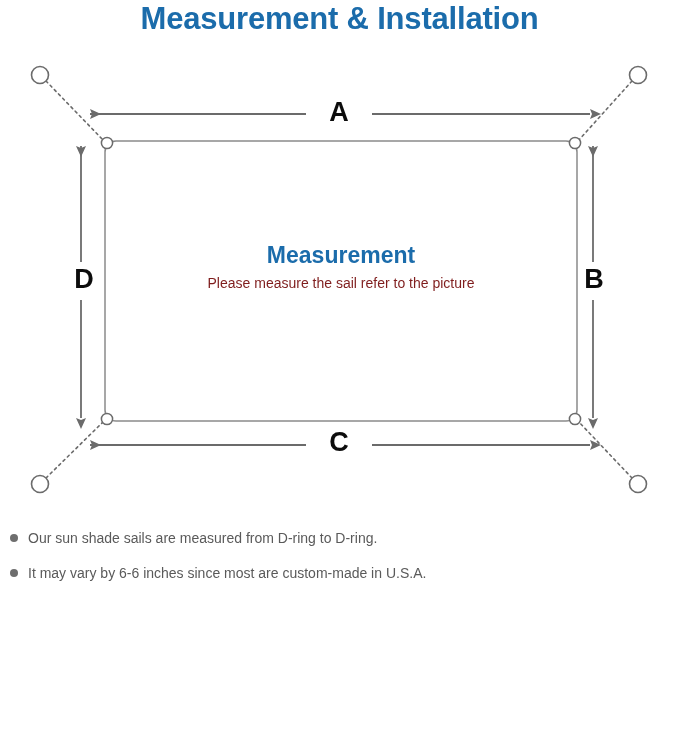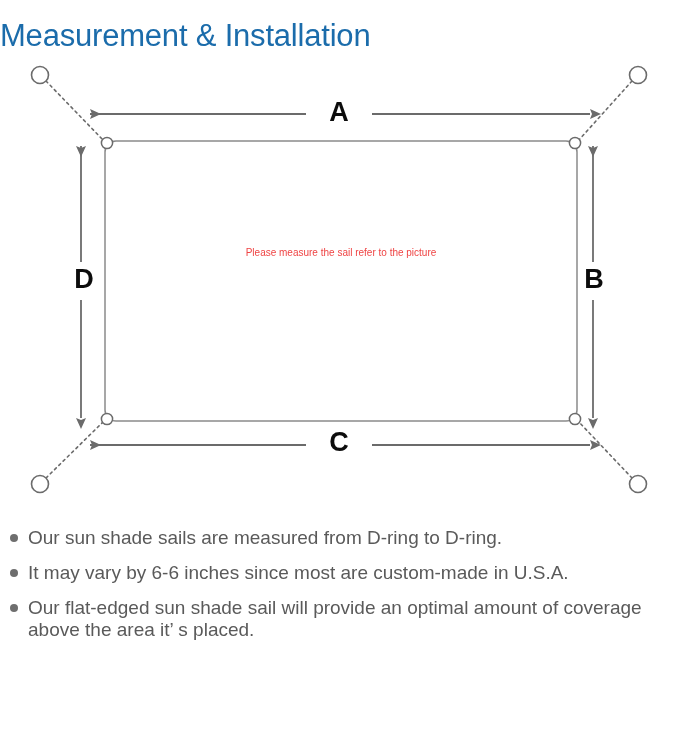--- a/index.html
+++ b/index.html
@@ -20,24 +20,25 @@
     position: relative;
     width: 679px;
     height: 739px;
     background: #ffffff;
   }
 
   
   .title {
     position: absolute;
     left: 0;
-    top: 17px;
-    width: 679px;
+    top: 0;
+    width: 679px;
+    text-align: center;
     font-size: 31px;
-    font-weight: normal;
+    font-weight: bold;
     color: #1b6cab;
     letter-spacing: -0.2px;
     line-height: 38px;
     white-space: nowrap;
   }
 
   
   #diagram {
     position: absolute;
     left: 0;
@@ -57,22 +58,22 @@
   }
   .sail-text .headline {
     font-size: 23px;
     font-weight: bold;
     color: #1b6cab;
     line-height: 30px;
     white-space: nowrap;
   }
   .sail-text .sub {
     margin-top: 3px;
-    font-size: 10px;
-    color: #ef4444;
+    font-size: 14px;
+    color: #7f1d1d;
     line-height: 20px;
     white-space: nowrap;
   }
 
   
   .dim-label {
     position: absolute;
     font-size: 27px;
     font-weight: bold;
     color: #0c0c0c;
@@ -90,21 +91,21 @@
     position: absolute;
     left: 0;
     top: 527px;
     width: 679px;
   }
   .note-item {
     position: relative;
     padding-left: 28px;
     padding-right: 6px;
     margin-bottom: 13px;
-    font-size: 19px;
+    font-size: 14px;
     line-height: 22px;
     color: #5a5a5a;
   }
   .note-item .dot {
     position: absolute;
     left: 10px;
     top: 7px;
     width: 8px;
     height: 8px;
     border-radius: 50%;
@@ -168,36 +169,33 @@
       <line x1="81" y1="300" x2="81" y2="418" marker-end="url(#arrowR)"></line>
     </g>
 
     <g stroke="#6b6b6b" stroke-width="1.8" fill="none">
       <line x1="593" y1="262" x2="593" y2="146" marker-end="url(#arrowL)"></line>
       <line x1="593" y1="300" x2="593" y2="418" marker-end="url(#arrowR)"></line>
     </g>
   </svg>
 
   <div class="sail-text">
+    <div class="headline">Measurement</div>
     <div class="sub">Please measure the sail refer to the picture</div>
   </div>
 
   <div class="dim-label dim-a">A</div>
   <div class="dim-label dim-b">B</div>
   <div class="dim-label dim-c">C</div>
   <div class="dim-label dim-d">D</div>
 
   <div class="notes">
     <div class="note-item">
       <span class="dot"></span>
       <span class="note-text">Our sun shade sails are measured from D-ring to D-ring.</span>
     </div>
     <div class="note-item">
       <span class="dot"></span>
       <span class="note-text">It may vary by 6-6 inches since most are custom-made in U.S.A.</span>
     </div>
-    <div class="note-item">
-      <span class="dot"></span>
-      <span class="note-text">Our flat-edged sun shade sail will provide an optimal amount of coverage above the area it’ s placed.</span>
-    </div>
   </div>
 
 </div>
 
 </body></html>

